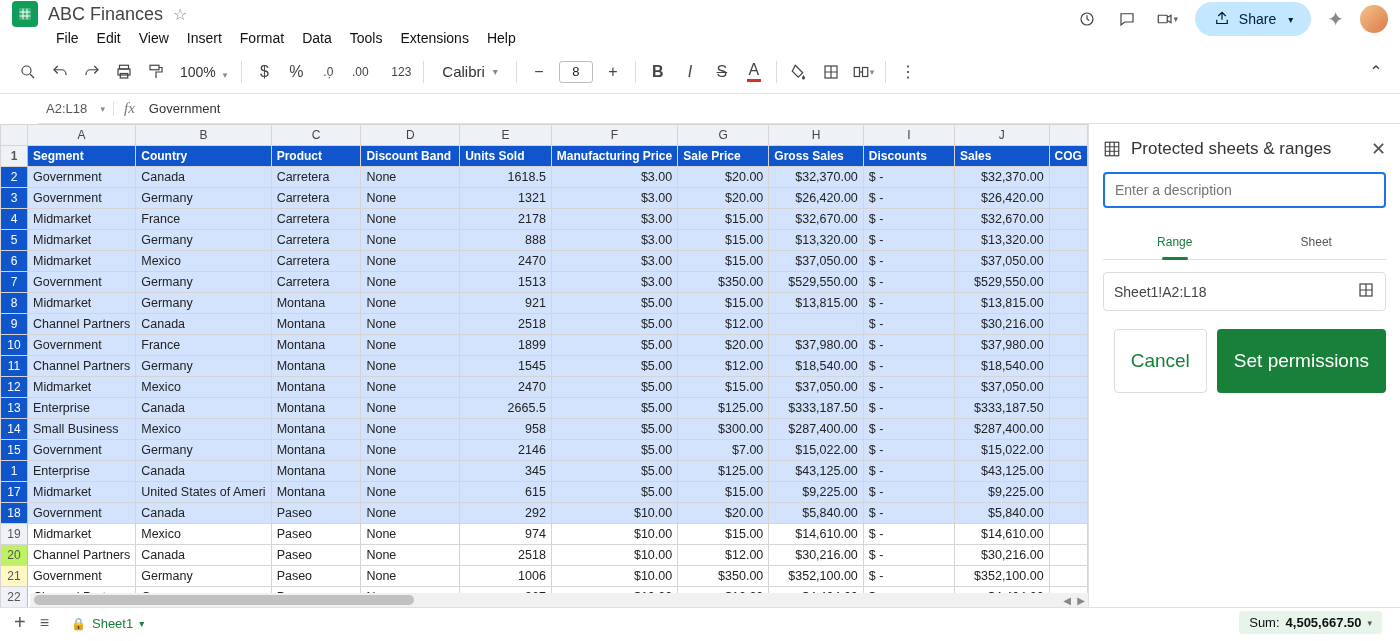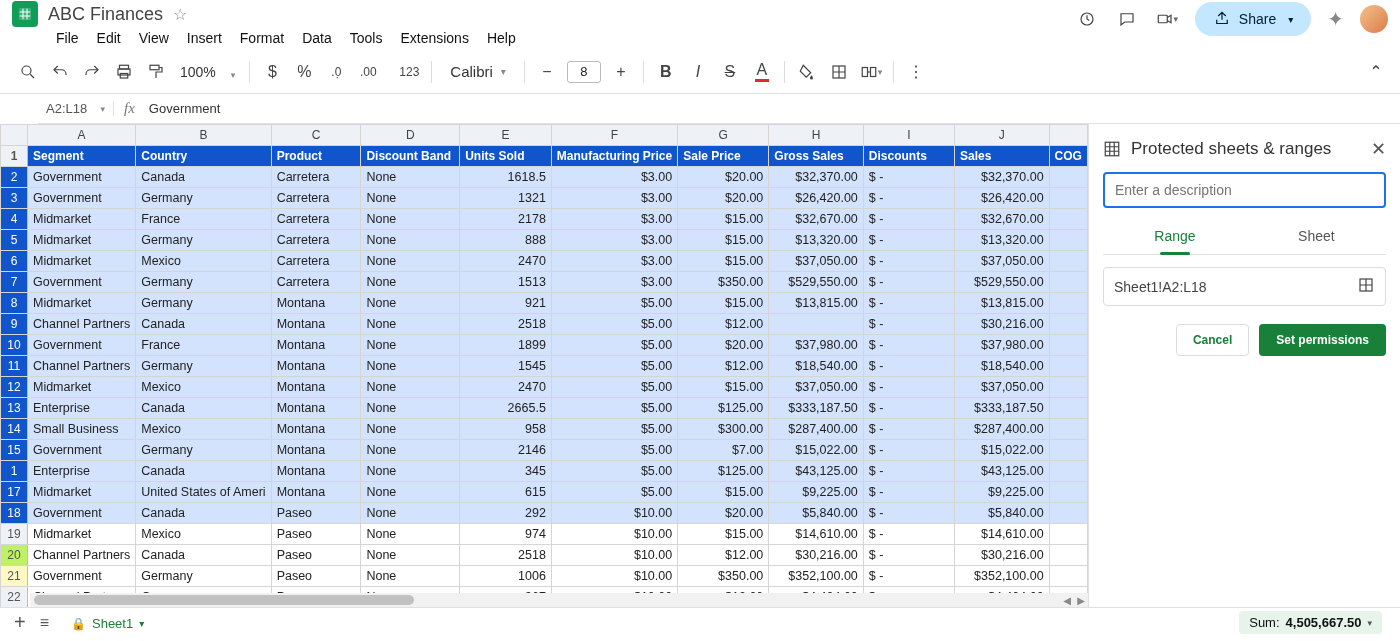--- a/index.html
+++ b/index.html
@@ -13,21 +13,21 @@
   .menubar span { cursor:pointer; }
   .right-top { position:absolute; right:12px; top:2px; display:flex; align-items:center; gap:16px;}
   .icon-btn { width:24px; height:24px; display:flex; align-items:center; justify-content:center; color:#444; font-size:18px; cursor:pointer;}
   .share-btn { background:#c2e7ff; border-radius:40px; padding:8px 18px; display:flex; align-items:center; gap:8px; font-size:14px; font-weight:500; color:#001d35; cursor:pointer;}
   .share-btn .tri { font-size:10px; margin-left:4px;}
   .avatar { width:28px; height:28px; border-radius:50%; background:linear-gradient(135deg,#f6c28b,#d97b4a);}
   .sparkle { font-size:20px; color:#888;}
   .toolbar { display:flex; align-items:center; gap:4px; padding:4px 14px; border-bottom:1px solid #e0e0e0; height:44px; position:relative;}
   .tb-ic { width:28px; height:28px; display:flex; align-items:center; justify-content:center; color:#444; font-size:16px; cursor:pointer; border-radius:4px;}
   .tb-sep { width:1px; height:22px; background:#ddd; margin:0 4px;}
-  .zoom { display:flex; align-items:flex-end; gap:15px; font-size:14px; color:#333; padding:0 6px;}
+  .zoom { display:flex; align-items:flex-end; gap:7px; font-size:14px; color:#333; padding:0 6px;}
   .font-name { display:flex; align-items:center; gap:8px; font-size:15px; padding:0 10px; color:#333;}
   .font-size-ctrl { display:flex; align-items:center; gap:6px;}
   .font-size-ctrl .box { border:1px solid #bbb; border-radius:3px; width:34px; height:22px; text-align:center; font-size:13px; line-height:20px;}
   .collapse { position:absolute; right:10px;}
   .formula-bar { display:flex; align-items:center; height:30px; border-bottom:1px solid #e0e0e0; font-size:13px;margin-left:38px;}
   .namebox { width:76px; padding:0 8px; border-right:1px solid #e0e0e0; display:flex; align-items:center; justify-content:space-between; color:#555;}
   .namebox .tri { font-size:9px; color:#888;}
   .fx { padding:0 10px; color:#777; font-style:italic; font-family:serif; font-size:15px;}
   .formula-val { padding:0 4px; color:#333;}
   .workspace { display:flex; height:calc(641px - 28px - 26px - 44px - 30px - 30px); }
@@ -39,27 +39,27 @@
   .grid .rowhead.sel { background:#1155cc; color:#fff;}
   .grid tr.sel td { background:#d3e3fd;}
   .grid tr.hdrrow td { background:#1155cc; color:#fff; font-weight:bold; font-size:12px;}
   .grid td.num { text-align:right;}
   .corner { width:28px; background:#eef2f7; border:1px solid #d5d5d5;}
   .side-panel { width:312px; border-left:1px solid #e0e0e0; padding:14px 14px 10px 14px; display:flex; flex-direction:column; gap:12px;}
   .sp-header { display:flex; align-items:center; gap:10px; font-size:17px; color:#333;}
   .sp-header .close { margin-left:auto; font-size:18px; color:#555; cursor:pointer;}
   .sp-input { width:100%; border:2px solid #1a73e8; border-radius:4px; padding:8px 10px; font-size:14px; color:#555; outline:none;}
   .sp-tabs { display:flex; justify-content:space-around; border-bottom:1px solid #e0e0e0;}
-  .sp-tab { padding:8px 4px 10px; font-size:14px; color:#555; cursor:pointer; position:relative;}
+  .sp-tab { padding:8px 4px 10px; font-size:12px; color:#555; cursor:pointer; position:relative;margin-top:7px;}
   .sp-tab.active { color:#188038; font-weight:500;}
   .sp-tab.active::after { content:""; position:absolute; left:20%; right:20%; bottom:-1px; height:3px; background:#188038; border-radius:2px;}
   .range-row { display:flex; align-items:center; border:1px solid #dadce0; border-radius:4px; padding:8px 10px; font-size:14px; color:#444;}
   .range-row .grid-ic { margin-left:auto; color:#555;}
   .sp-btns { display:flex; gap:10px; justify-content:flex-end; margin-top:6px;}
-  .btn { padding:8px 16px; border-radius:4px; font-size:12px; cursor:pointer; border:1px solid transparent;font-weight:bold;}
+  .btn { padding:20px 16px; border-radius:4px; font-size:19px; cursor:pointer; border:1px solid transparent;}
   .btn.cancel { border:1px solid #dadce0; color:#188038; background:#fff;}
   .btn.primary { background:#188038; color:#fff;}
   .bottom-bar { height:30px; display:flex; align-items:center; border-top:1px solid #e0e0e0; font-size:13px; position:relative;}
   .bb-left { display:flex; align-items:center; gap:14px; padding:0 14px;}
   .sheet-tab { display:flex; align-items:center; gap:6px; color:#188038; font-weight:500; padding:4px 8px; border-top:2px solid transparent;}
   .sheet-tab .lock { font-size:12px;}
   .sum-box { margin-left:auto; margin-right:18px; background:#e6f4ea; border-radius:4px; padding:4px 10px; color:#111; font-size:13px; display:flex; align-items:center; gap:6px;}
   .sum-box .label { font-weight:normal;}
   .sum-box .val { font-weight:bold;}
   .sum-box .tri { font-size:9px; color:#555;}

